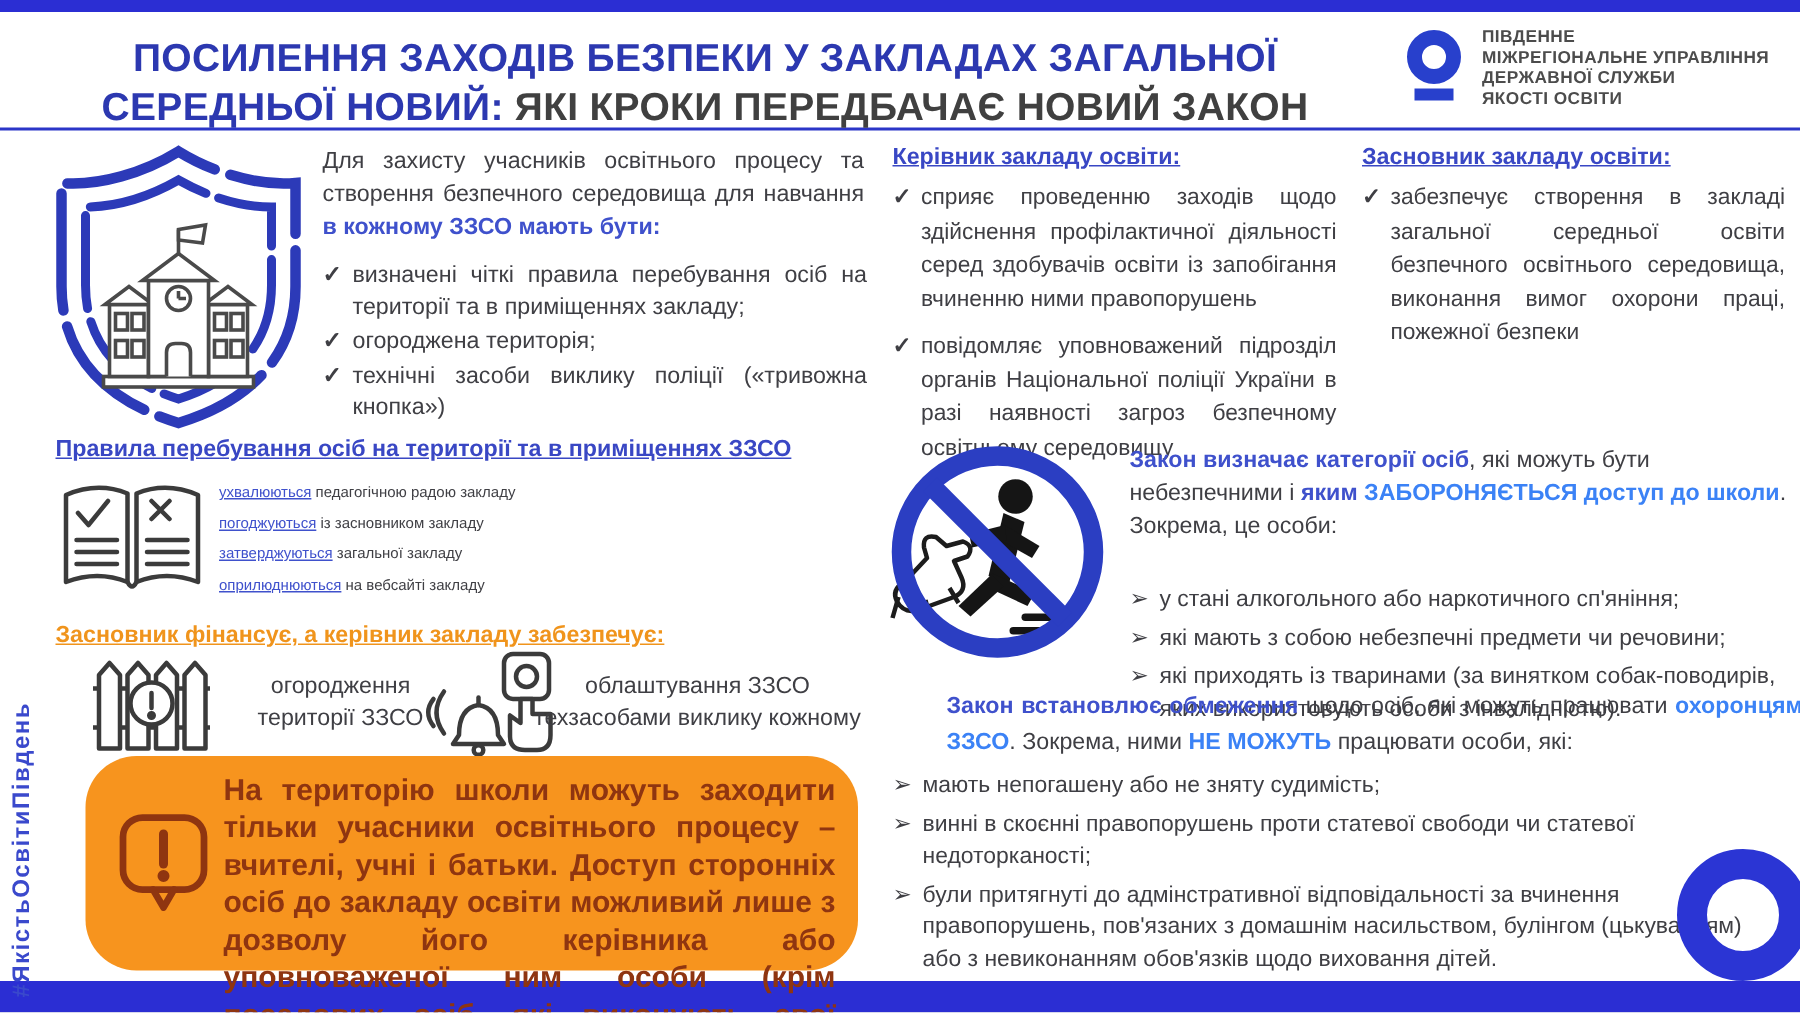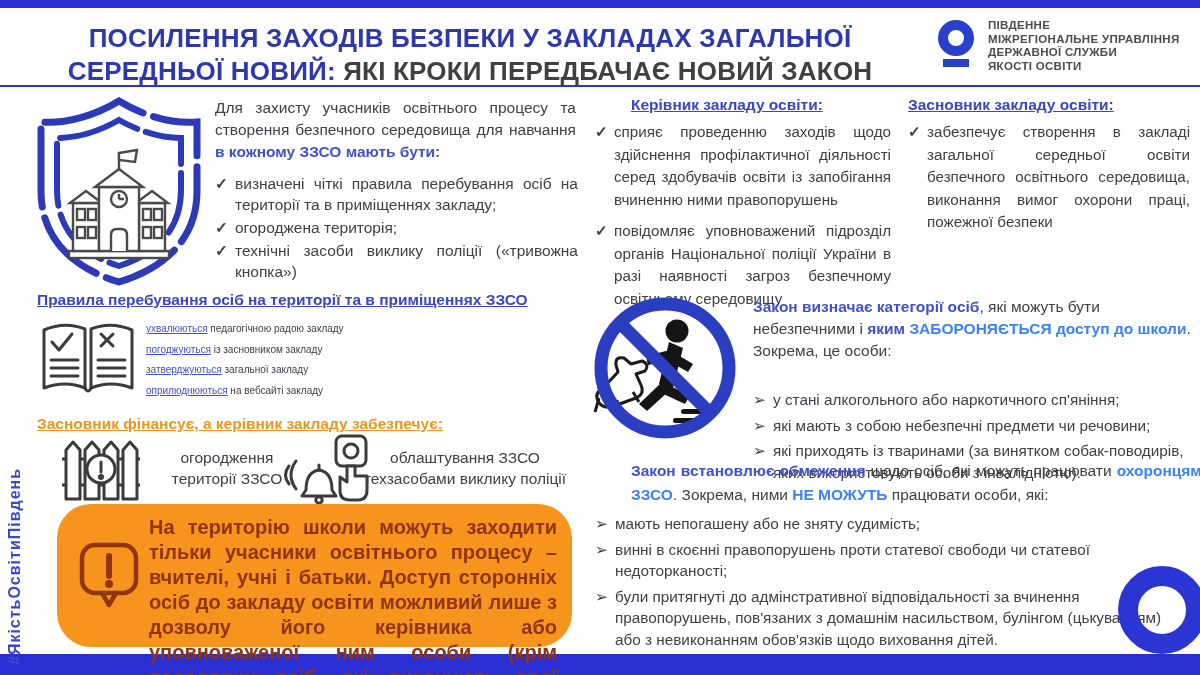--- a/index.html
+++ b/index.html
@@ -162,37 +162,37 @@
           <path d="M18 29 q-10 14 0 28" fill="none"></path>
         <path d="M28 58 q0 -18 13 -20 q13 2 13 20 l4 6 H24 Z"></path>
         <circle cx="41" cy="68" r="3.2"></circle>
         <line x1="41" y1="38" x2="41" y2="33"></line>
         <rect x="58" y="4" width="30" height="30" rx="6"></rect>
         <circle cx="73" cy="19" r="7"></circle>
         <path d="M69 34 v16 l-7 -5 v14 q0 9 10 9 h8 q9 0 9 -10 v-14 h-12 v-10 Z"></path>
       </g>
     </svg>
   </span>
-  <div class="abs icon-label" style="left:352px;top:447px;width:226px;">облаштування ЗЗСО техзасобами виклику поліції</div>
+  <div class="abs icon-label" style="left:352px;top:447px;width:226px;">облаштування ЗЗСО техзасобами виклику кожному</div>
 
   <div class="abs obox" style="left:57px;top:504px;width:515px;height:143px;">
     <span class="abs" style="left:20px;top:37px;">
       <svg width="64" height="70" viewBox="0 0 64 70">
         <g stroke="#8f3510" stroke-width="4.5" fill="none" stroke-linejoin="round" stroke-linecap="round">
           <rect x="5" y="4" width="54" height="48" rx="13"></rect>
           <path d="M25 52 l7 12 l7 -12"></path>
           <line x1="32" y1="15" x2="32" y2="35" stroke-width="6"></line>
           <circle cx="32" cy="43" r="3" fill="#8f3510" stroke-width="2"></circle>
         </g>
       </svg>
     </span>
     <div class="abs obox-text" style="left:92px;top:11px;width:408px;">На територію школи можуть заходити тільки учасники освітнього процесу – вчителі, учні і батьки. Доступ сторонніх осіб до закладу освіти можливий лише з дозволу його керівника або уповноваженої ним особи (крім посадових осіб, які виконують свої повноваження)</div>
   </div>
 
-  <div class="abs head-blue" style="left:595px;top:96px;margin-left:36px;">Керівник закладу освіти:</div>
+  <div class="abs head-blue" style="left:595px;top:96px;">Керівник закладу освіти:</div>
   <div class="abs" style="left:595px;top:121px;width:296px;">
     <div class="mid-row">
         <span class="mark">✓</span>
         <span class="txt">сприяє проведенню заходів щодо здійснення профілактичної діяльності серед здобувачів освіти із запобігання вчиненню ними правопорушень</span>
       </div>
     <div class="mid-row">
         <span class="mark">✓</span>
         <span class="txt">повідомляє уповноважений підрозділ органів Національної поліції України в разі наявності загроз безпечному освітньому середовищу</span>
       </div>
   </div>

